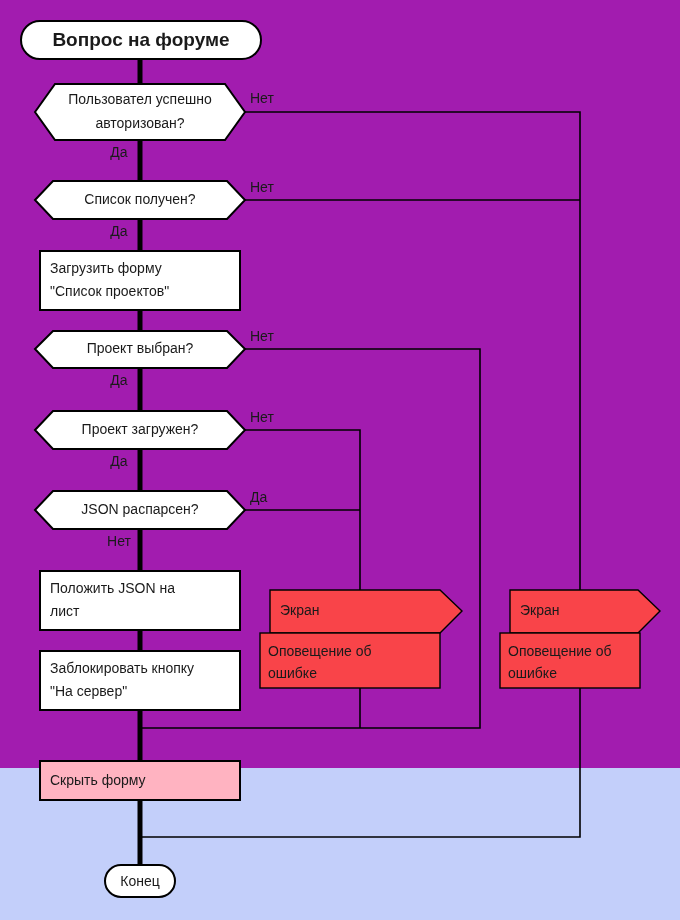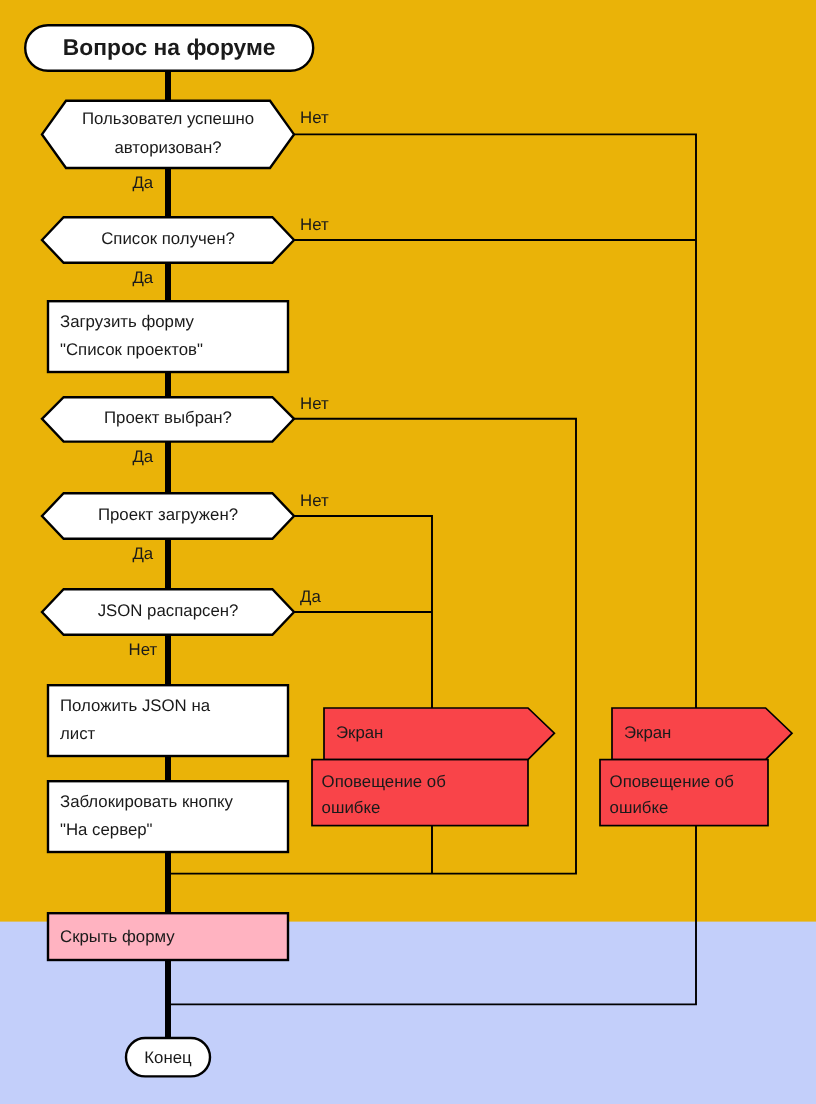--- a/index.html
+++ b/index.html
@@ -11,21 +11,21 @@
   body {
     width: 680px;
     height: 920px;
     overflow: hidden;
     font-family: "Liberation Sans", "DejaVu Sans", sans-serif;
   }
   #canvas {
     position: relative;
     width: 680px;
     height: 768px;
-    background: #eab308;
+    background: #a21caf;
   }
   svg.flow {
     position: absolute;
     left: 0;
     top: 0;
     width: 680px;
     height: 920px;
     display: block;
   }
   .shape-fill-white { fill: #FFFFFF; }

